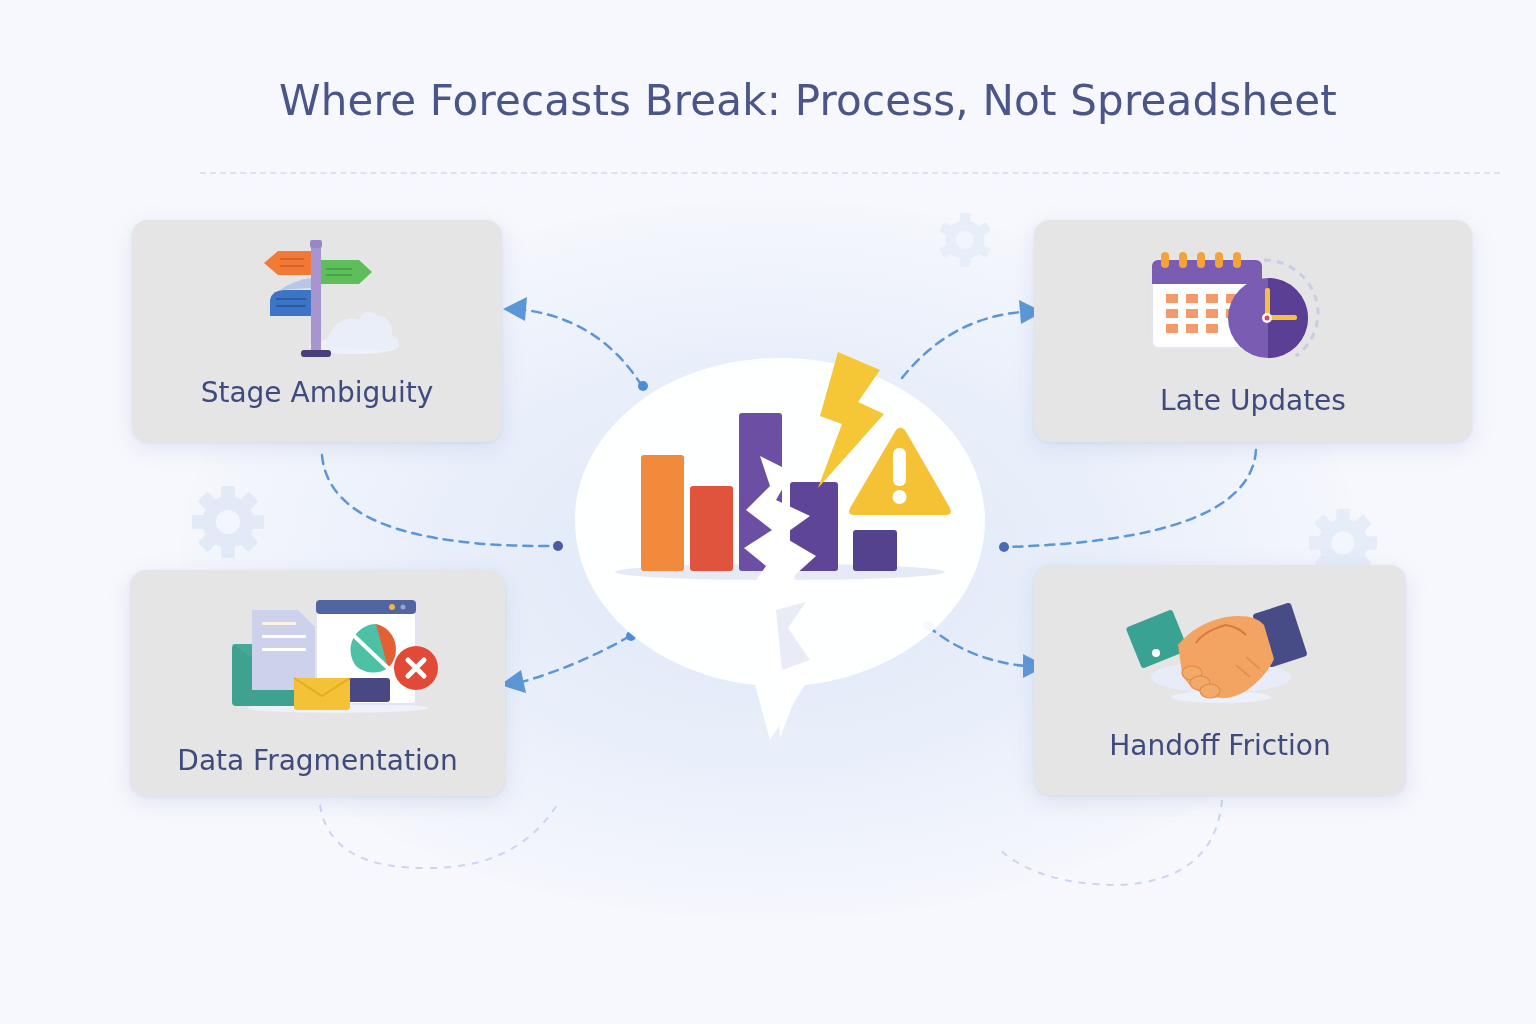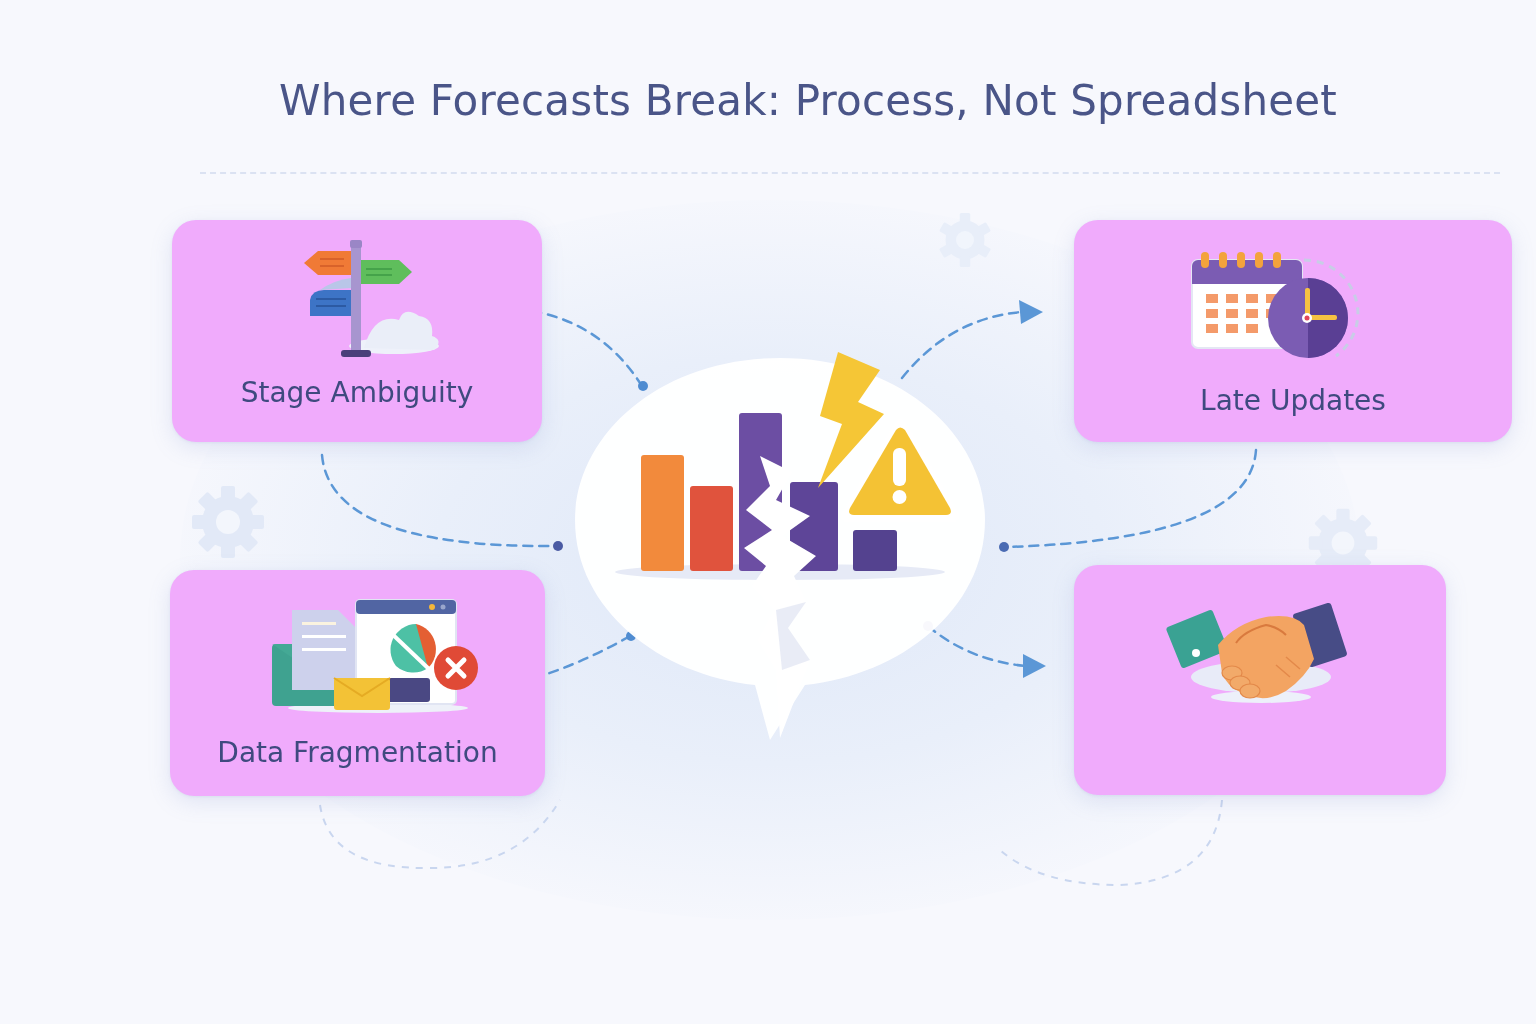--- a/index.html
+++ b/index.html
@@ -17,23 +17,22 @@
   .title {
     position: absolute; left: 0; width: 1656px; top: 76px; text-align: center;
     font-size: 42px; color: #4a5588; font-weight: normal; letter-spacing: 0.2px;
     font-family: "DejaVu Sans", sans-serif;
   }
   .title-rule {
     position: absolute; left: 200px; top: 172px; width: 1300px; height: 0;
     border-top: 2px dashed #dbe2f2;
   }
   .card {
-    position: absolute; background: #f0abfc; border-radius: 24px;
+    position: absolute; background: #e5e5e5; border-radius: 16px;
     box-shadow: 0 6px 22px rgba(120,140,200,0.18), 0 1px 3px rgba(120,140,200,0.12);
-    margin-left: 40px;
   }
   .card-label {
     position: absolute; left: 0; right: 0; text-align: center;
     font-size: 28px; color: #3f4a7f;
     font-family: "DejaVu Sans", sans-serif;
   }
   .icon-wrap { position: absolute; }
   svg { display: block; }
   .connectors { position: absolute; left: 0; top: 0; }
   .gear { position: absolute; }
@@ -229,34 +228,35 @@
       <rect x="110" y="86" width="52" height="24" rx="3" fill="#4a4883"></rect>
       <path d="M148 32 A26 26 0 0 1 160 76 L130 48 Z" fill="#e45f33"></path>
       <path d="M148 32 A26 26 0 0 0 128 74 A26 26 0 0 0 160 76 Z" fill="#4dc1a5"></path>
       <path d="M122 40 L162 78" stroke="#ffffff" stroke-width="4"></path>
       <circle cx="188" cy="76" r="22" fill="#e04a36"></circle>
       <path d="M180 68 L196 84 M196 68 L180 84" stroke="#ffffff" stroke-width="5" stroke-linecap="round"></path>
       <rect x="66" y="86" width="56" height="32" rx="3" fill="#f3c236"></rect>
       <path d="M66 86 L94 104 L122 86" fill="none" stroke="#e5ab23" stroke-width="2"></path>
     </svg>
   </div>
-  <div class="card-label" style="top:166px;text-align:center;">Data Fragmentation</div>
+  <div class="card-label" style="top:174px;text-align:center;">Data Fragmentation</div>
 </div>
 
 <div class="card" style="left:1034px;top:565px;width:372px;height:230px;">
   <div class="icon-wrap" style="left:92px;top:30px;">
     <svg width="190" height="120" viewBox="0 0 190 120">
       <ellipse cx="95" cy="82" rx="70" ry="16" fill="#e8ebf8"></ellipse>
       <ellipse cx="95" cy="102" rx="50" ry="6" fill="#edf0fa"></ellipse>
       <rect x="6" y="22" width="50" height="44" rx="3" fill="#3aa293" transform="rotate(-22 31 44)"></rect>
       <circle cx="30" cy="58" r="4" fill="#ffffff"></circle>
       <rect x="134" y="12" width="40" height="56" rx="3" fill="#474c86" transform="rotate(-18 154 40)"></rect>
       <path d="M52 50 Q70 28 100 22 Q128 18 138 30 L148 64 Q140 82 120 96 Q100 108 82 100 Q62 94 56 78 Z" fill="#f3a462"></path>
       <path d="M70 48 Q78 36 100 30 Q112 32 120 40" fill="none" stroke="#d97a3e" stroke-width="2"></path>
       <g fill="#f2aa6a" stroke="#e3894a" stroke-width="1.2">
         <ellipse cx="66" cy="78" rx="10" ry="7"></ellipse>
         <ellipse cx="74" cy="88" rx="10" ry="7"></ellipse>
         <ellipse cx="84" cy="96" rx="10" ry="7"></ellipse>
       </g>
       <path d="M110 70 L124 82 M120 62 L134 74" stroke="#e3894a" stroke-width="1.5"></path>
     </svg>
   </div>
+  <div class="card-label" style="top:164px;">Handoff Friction</div>
 </div>
 
 </body></html>

